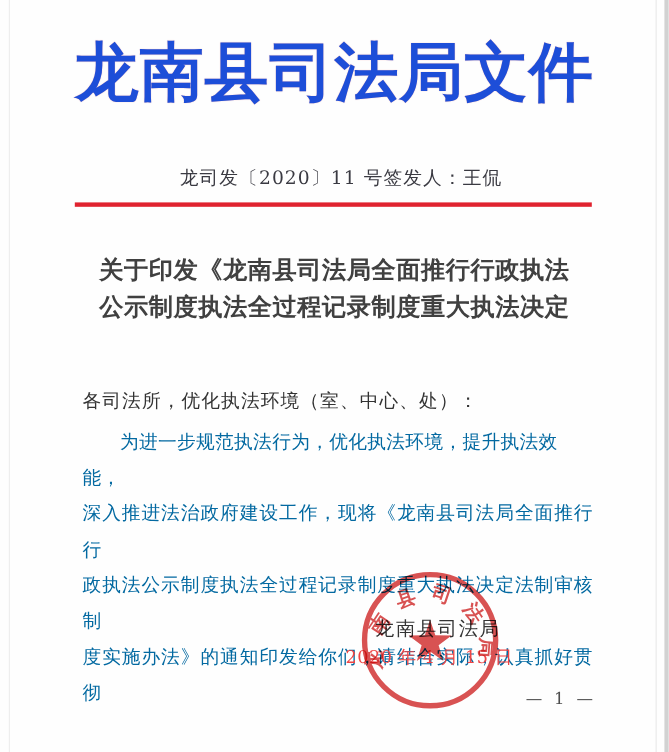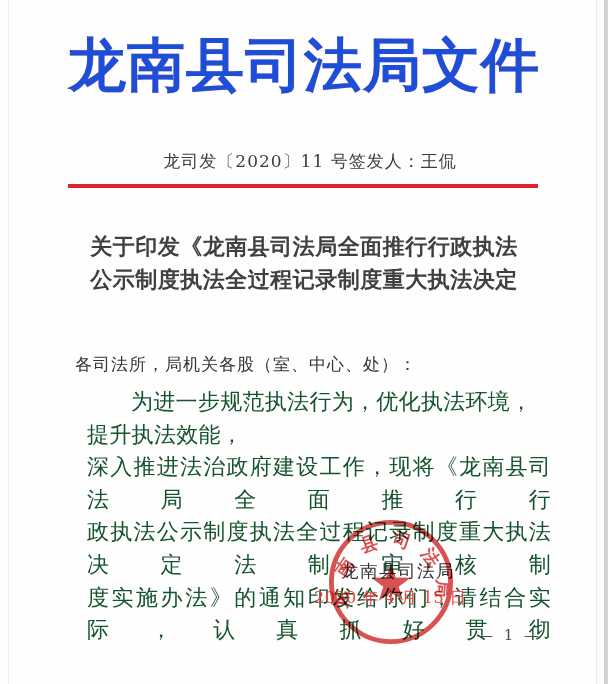--- a/index.html
+++ b/index.html
@@ -63,22 +63,22 @@
     color: #404040;
     letter-spacing: 0.5px;
   }
   
   .salutation {
     position: absolute; left: 75px; top: 353px; width: 470px;
     font-size: 17px; color: #333; letter-spacing: 1px;
     white-space: nowrap;
   }
   .body-text {
-    position: absolute; left: 87px; top: 386px; width: 464px;
-    font-size: 22px; color: #14532d; line-height: 32.6px;
+    position: absolute; left: 75px; top: 386px; width: 464px;
+    font-size: 17px; color: #0369a1; line-height: 32.6px;
   }
   .body-line { letter-spacing: 0.3px; }
   .body-line.justify { text-align: justify; text-align-last: justify; }
   .body-line.first { text-indent: 2em; }
   
   .sig-org {
     position: absolute; left: 341px; top: 559px;
     font-size: 17.5px; color: #333; letter-spacing: 1.5px;
     z-index: 1; white-space: nowrap;
   }
@@ -119,21 +119,21 @@
     <span><span>签发人：</span><span>王侃</span></span>
   </div>
 
   <div class="red-rule"></div>
 
   <div class="doc-title">
     <div>关于印发《龙南县司法局全面推行行政执法</div>
     <div>公示制度执法全过程记录制度重大执法决定</div>
   </div>
 
-  <div class="salutation">各司法所，局机关各股（室、中心、处）：</div>
+  <div class="salutation">各司法所，优化执法环境（室、中心、处）：</div>
 
   <div class="body-text">
     <div class="body-line first">为进一步规范执法行为，优化执法环境，提升执法效能，</div>
     <div class="body-line justify">深入推进法治政府建设工作，现将《龙南县司法局全面推行行</div>
     <div class="body-line justify">政执法公示制度执法全过程记录制度重大执法决定法制审核制</div>
     <div class="body-line justify">度实施办法》的通知印发给你们，请结合实际，认真抓好贯彻</div>
   </div>
 
   <div class="sig-org">龙南县司法局</div>
   <div class="sig-date">2020 年 4 月 15 日</div>

